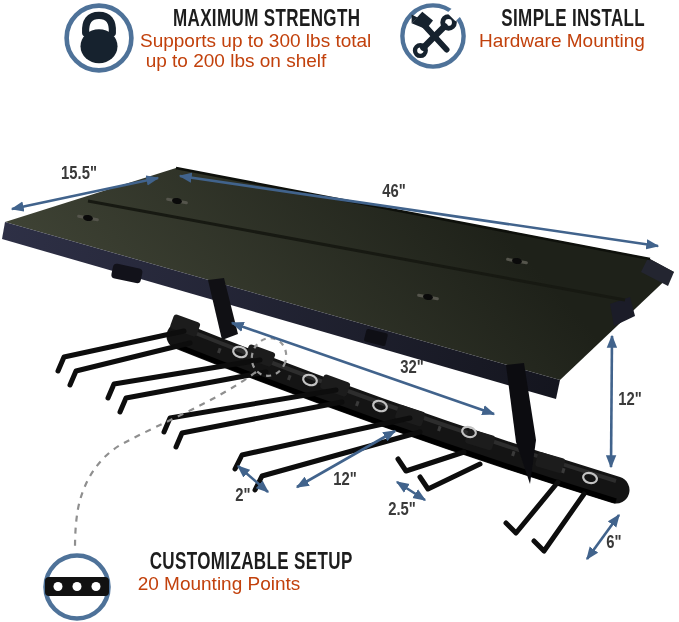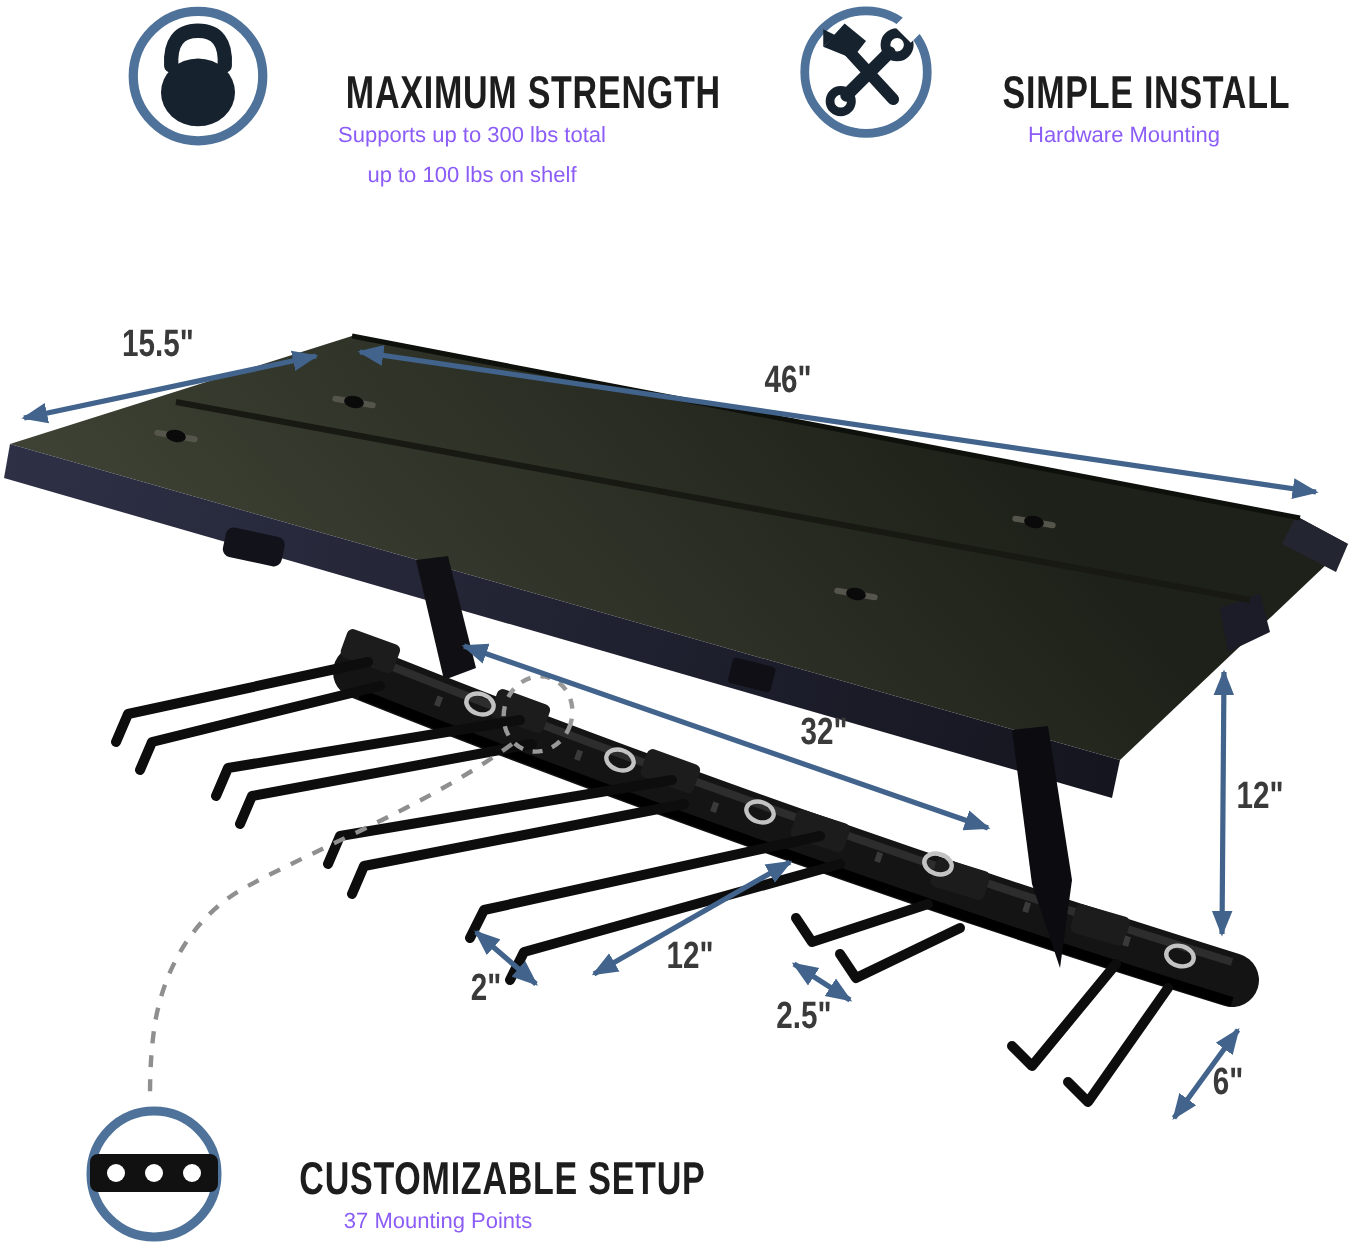--- a/index.html
+++ b/index.html
@@ -3,24 +3,24 @@
 <meta charset="utf-8">
 <style>
   html,body{margin:0;padding:0;background:#ffffff;}
   .stage{
     position:relative;width:679px;height:622px;background:#ffffff;overflow:hidden;
     font-family:"Liberation Sans",sans-serif;
   }
   .scene{position:absolute;left:0;top:0;width:679px;height:622px;}
   .callout{position:absolute;}
   .badge{position:absolute;}
-  .callout-text{position:absolute;text-align:center;margin-top:28px;}
+  .callout-text{position:absolute;text-align:center;}
   .title{color:#1d1d1d;font-size:23px;font-weight:bold;line-height:25px;white-space:nowrap;}
   .cond{display:inline-block;transform:scaleX(0.74);transform-origin:center;letter-spacing:0.5px;}
-  .sub{color:#8b5cf6;font-size:11px;line-height:19.5px;white-space:nowrap;}
+  .sub{color:#c2410c;font-size:19px;line-height:19.5px;white-space:nowrap;}
   .dim{
     position:absolute;color:#3a3a3a;font-size:19px;font-weight:bold;white-space:nowrap;
     transform:translate(-50%,-50%) scaleX(0.78);
   }
 </style>
 </head>
 <body>
 
 <div class="stage">
 
@@ -148,21 +148,21 @@
 
   <div class="callout">
     <svg class="badge" style="left:62px;top:1px" width="74" height="74" viewBox="0 0 72 72">
       <circle cx="36" cy="36" r="31.5" fill="#ffffff" stroke="#4E7299" stroke-width="4.5"></circle>
       <path d="M 23 31 Q 22 14 36 14 Q 50 14 49 31" fill="none" stroke="#16222E" stroke-width="7" stroke-linecap="round"></path>
       <ellipse cx="36" cy="44" rx="18" ry="16.5" fill="#16222E"></ellipse>
     </svg>
     <div class="callout-text" style="left:140px;top:6px;width:192px">
       <div class="title"><span class="cond">MAXIMUM STRENGTH</span></div>
       <div class="sub">Supports up to 300 lbs total</div>
-      <div class="sub">up to 100 lbs on shelf</div>
+      <div class="sub">up to 200 lbs on shelf</div>
     </div>
   </div>
 
   <div class="callout">
     <svg class="badge" style="left:398px;top:1px" width="70" height="70" viewBox="0 0 72 72">
       <circle cx="36" cy="36" r="31.5" fill="#ffffff" stroke="#4E7299" stroke-width="4.5"></circle>
 
       <line x1="26" y1="48" x2="48" y2="26" stroke="#16222E" stroke-width="6.5" stroke-linecap="round"></line>
       <circle cx="23" cy="51" r="5.5" fill="none" stroke="#16222E" stroke-width="4.5"></circle>
       <circle cx="52" cy="22" r="6" fill="none" stroke="#16222E" stroke-width="5"></circle>
@@ -181,17 +181,17 @@
   <div class="callout">
     <svg class="badge" style="left:41px;top:551px" width="72" height="72" viewBox="0 0 72 72">
       <circle cx="36" cy="36" r="31.5" fill="#ffffff" stroke="#4E7299" stroke-width="4.5"></circle>
       <rect x="4" y="26" width="64" height="19" rx="4" fill="#111111"></rect>
       <circle cx="17" cy="35.5" r="4.5" fill="#ffffff"></circle>
       <circle cx="36" cy="35.5" r="4.5" fill="#ffffff"></circle>
       <circle cx="55" cy="35.5" r="4.5" fill="#ffffff"></circle>
     </svg>
     <div class="callout-text" style="left:114px;top:549px;width:210px">
       <div class="title"><span class="cond">CUSTOMIZABLE SETUP</span></div>
-      <div class="sub">37 Mounting Points</div>
+      <div class="sub">20 Mounting Points</div>
     </div>
   </div>
 
 </div>
 
 </body></html>

